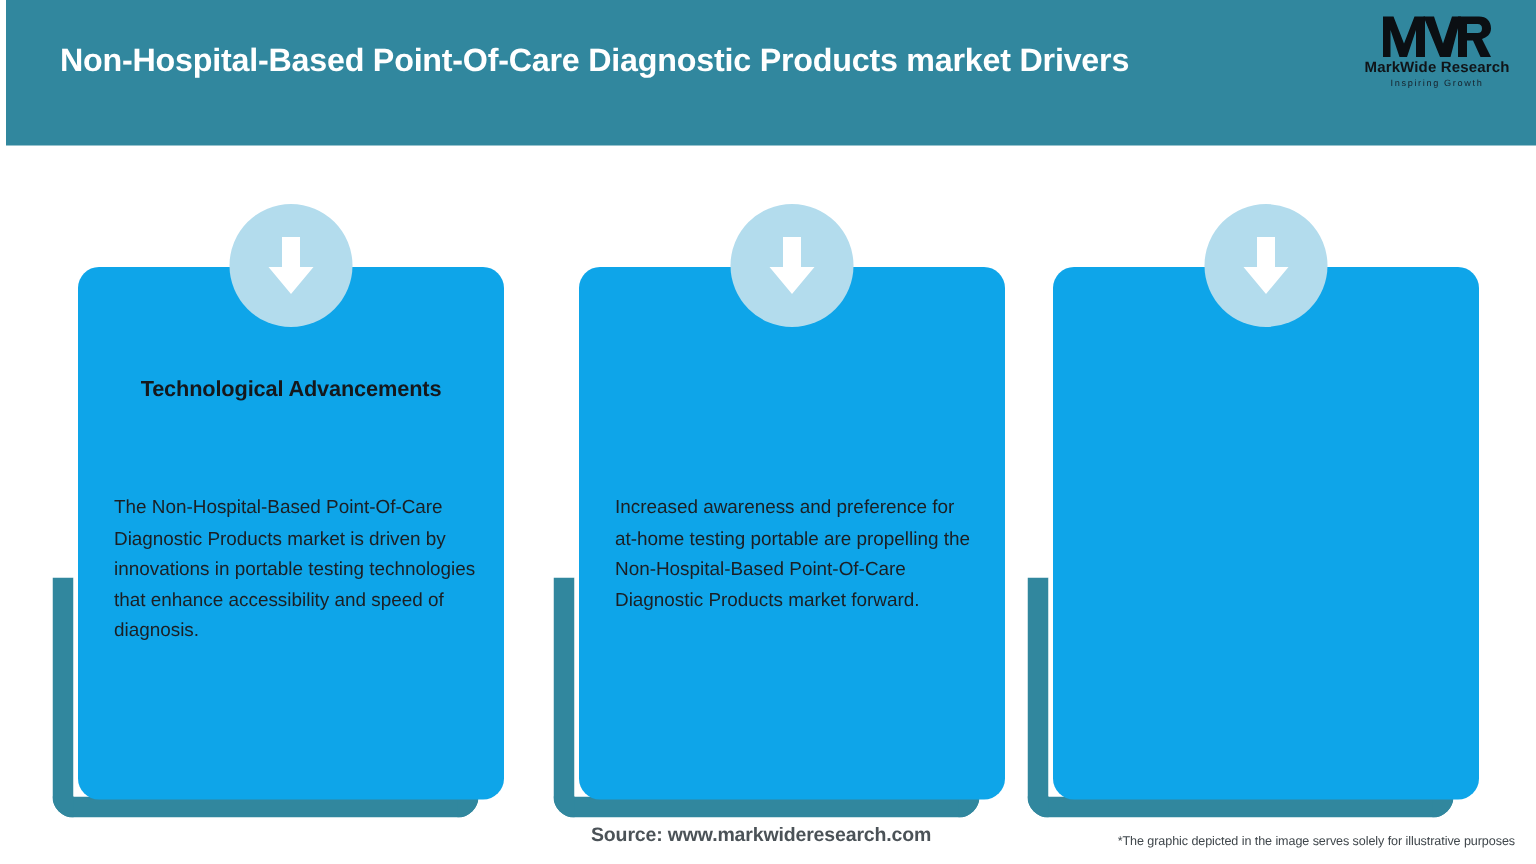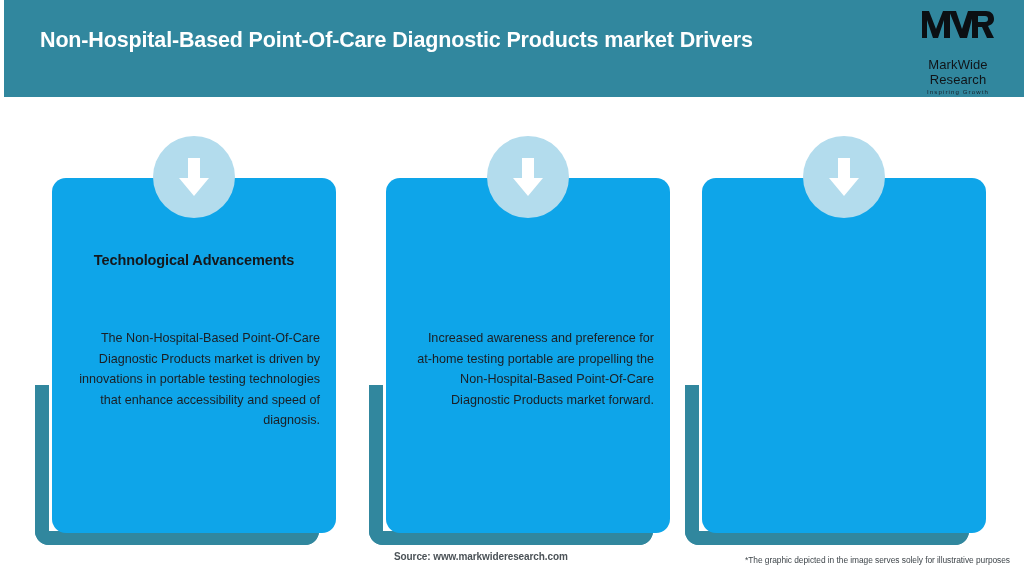--- a/index.html
+++ b/index.html
@@ -45,25 +45,25 @@
     height: 56px;
     text-align: center;
   }
   #brand-logo .logo-mark {
     display: block;
     margin: 0 auto;
     line-height: 0;
   }
   #brand-logo .logo-name {
     display: block;
-    font-size: 13px;
-    font-weight: normal;
+    font-size: 10px;
+    font-weight: bold;
     color: #101418;
     letter-spacing: 0.1px;
-    margin-top: 18px;
+    margin-top: 1px;
   }
   #brand-logo .logo-tagline {
     display: block;
     font-size: 6.1px;
     color: #15202a;
     letter-spacing: 1.1px;
     margin-top: 1px;
   }
 
   
@@ -130,30 +130,30 @@
   }
 
   .card-body {
     position: absolute;
     left: 24px;
     top: 150px;
     width: 244px;
     font-size: 12.6px;
     color: #1b1f24;
     line-height: 20.5px;
-    text-align: right;
+    text-align: left;
   }
 
   
   #footer-source {
     position: absolute;
     left: 394px;
     top: 556px;
     transform: translateY(-50%);
-    font-size: 10px;
+    font-size: 13px;
     font-weight: bold;
     color: #4b5257;
     letter-spacing: -0.1px;
   }
   #footer-disclaimer {
     position: absolute;
     right: 14px;
     top: 560px;
     transform: translateY(-50%);
     font-size: 8.4px;

